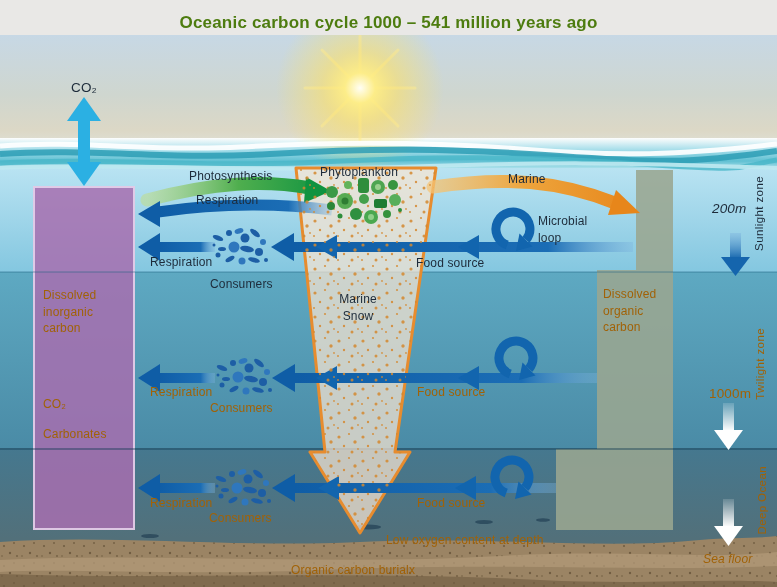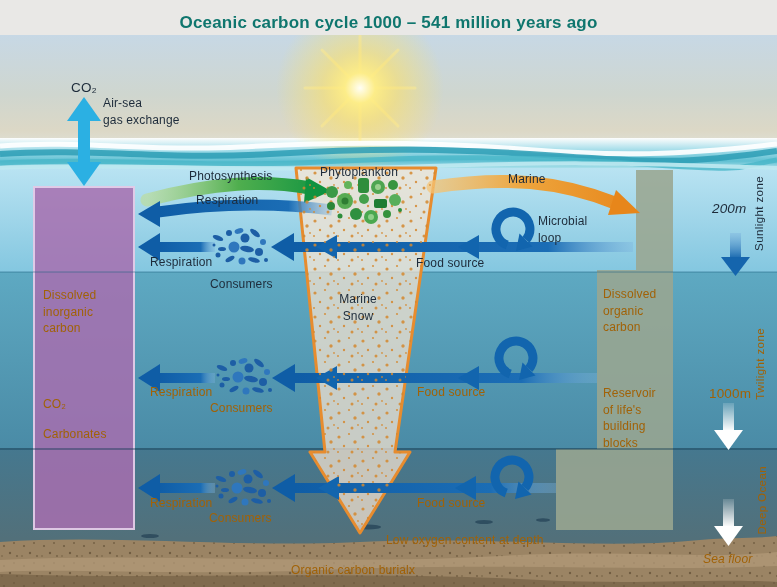--- a/index.html
+++ b/index.html
@@ -1,20 +1,20 @@
 <!DOCTYPE html>
 <html><head>
 <meta charset="utf-8">
 <style>
   html,body{margin:0;padding:0;background:#fff;}
   #stage{position:relative;width:777px;height:587px;overflow:hidden;
          font-family:"Liberation Sans",sans-serif;}
   .layer{position:absolute;left:0;width:777px;}
   .title-band{top:0;height:45px;background:#e9e8e6;display:flex;align-items:center;
-              justify-content:center;font-size:17px;font-weight:700;color:#0f766e;letter-spacing:.2px;}
+              justify-content:center;font-size:17px;font-weight:700;color:#4d7c0f;letter-spacing:.2px;}
   .sky{top:35px;height:133px;background:linear-gradient(180deg,#c7d8e5 0%,#cfd6cf 45%,#dcd8c6 72%,#e3ecef 100%);}
   .surf{top:138px;height:32px;background:linear-gradient(180deg,rgba(255,255,255,.95),#9fdbe8 40%,#5fc0d2 72%,#bfe9f1);}
   .sunlight{top:168px;height:104px;background:linear-gradient(180deg,#b9e3f2,#84c7e0);}
   .twilight{top:272px;height:176px;background:linear-gradient(180deg,#5ea9c2,#4a8ba6);}
   .deepsea{top:448px;height:139px;background:linear-gradient(180deg,#45788f,#52707a 65%,#5c6f6e);}
   .dic-box{position:absolute;left:33px;top:186px;width:102px;height:344px;
            background:rgba(167,110,175,.85);border:2px solid rgba(238,221,242,.8);box-sizing:border-box;}
   .doc-box{position:absolute;left:556px;top:170px;width:117px;height:360px;
            background:rgba(154,166,145,.88);
            clip-path:polygon(80px 0,117px 0,117px 360px,0 360px,0 279px,41px 279px,41px 100px,80px 100px);}
@@ -247,46 +247,40 @@
       <circle cx="-22" cy="12" r="2.5" fill="#2e8d3c"></circle>
         <circle cx="38" cy="6" r="2" fill="#2e8d3c"></circle>
     </g>
 
     <use href="#consumersGroup" transform="translate(242,247)"></use>
     <use href="#consumersGroup" transform="translate(246,377)"></use>
     <use href="#consumersGroup" transform="translate(245,488)"></use>
   </svg>
 
   <div class="lbl big" style="left:71px;top:79px;">CO₂</div>
-  <div class="lbl" style="left:103px;top:95px;">Air-sea
-gas exchange</div>
   <div class="lbl" style="left:189px;top:168px;">Photosynthesis</div>
   <div class="lbl" style="left:196px;top:192px;">Respiration</div>
   <div class="lbl" style="left:320px;top:164px;">Phytoplankton</div>
   <div class="lbl" style="left:508px;top:171px;">Marine</div>
   <div class="lbl" style="left:538px;top:213px;">Microbial
 loop</div>
   <div class="lbl" style="left:416px;top:255px;">Food source</div>
   <div class="lbl" style="left:150px;top:254px;">Respiration</div>
   <div class="lbl" style="left:210px;top:276px;">Consumers</div>
   <div class="lbl ctr" style="left:326px;top:291px;width:64px;">Marine
 Snow</div>
 
   <div class="lbl w" style="left:43px;top:287px;">Dissolved
 inorganic
 carbon</div>
   <div class="lbl w" style="left:43px;top:396px;">CO₂</div>
   <div class="lbl w" style="left:43px;top:426px;">Carbonates</div>
   <div class="lbl w" style="left:603px;top:286px;">Dissolved
 organic
 carbon</div>
-  <div class="lbl w" style="left:603px;top:385px;">Reservoir
-of life's
-building
-blocks</div>
 
   <div class="lbl w" style="left:150px;top:384px;">Respiration</div>
   <div class="lbl w" style="left:210px;top:400px;">Consumers</div>
   <div class="lbl w" style="left:417px;top:384px;">Food source</div>
 
   <div class="lbl w" style="left:150px;top:495px;">Respiration</div>
   <div class="lbl w" style="left:209px;top:510px;">Consumers</div>
   <div class="lbl w" style="left:417px;top:495px;">Food source</div>
 
   <div class="lbl big" style="left:712px;top:200px;font-style:italic;">200m</div>

